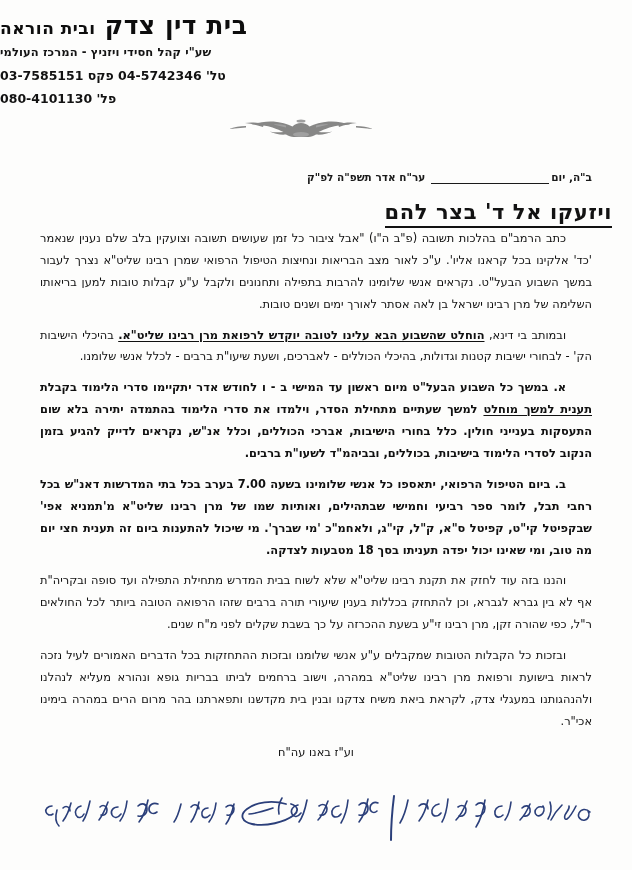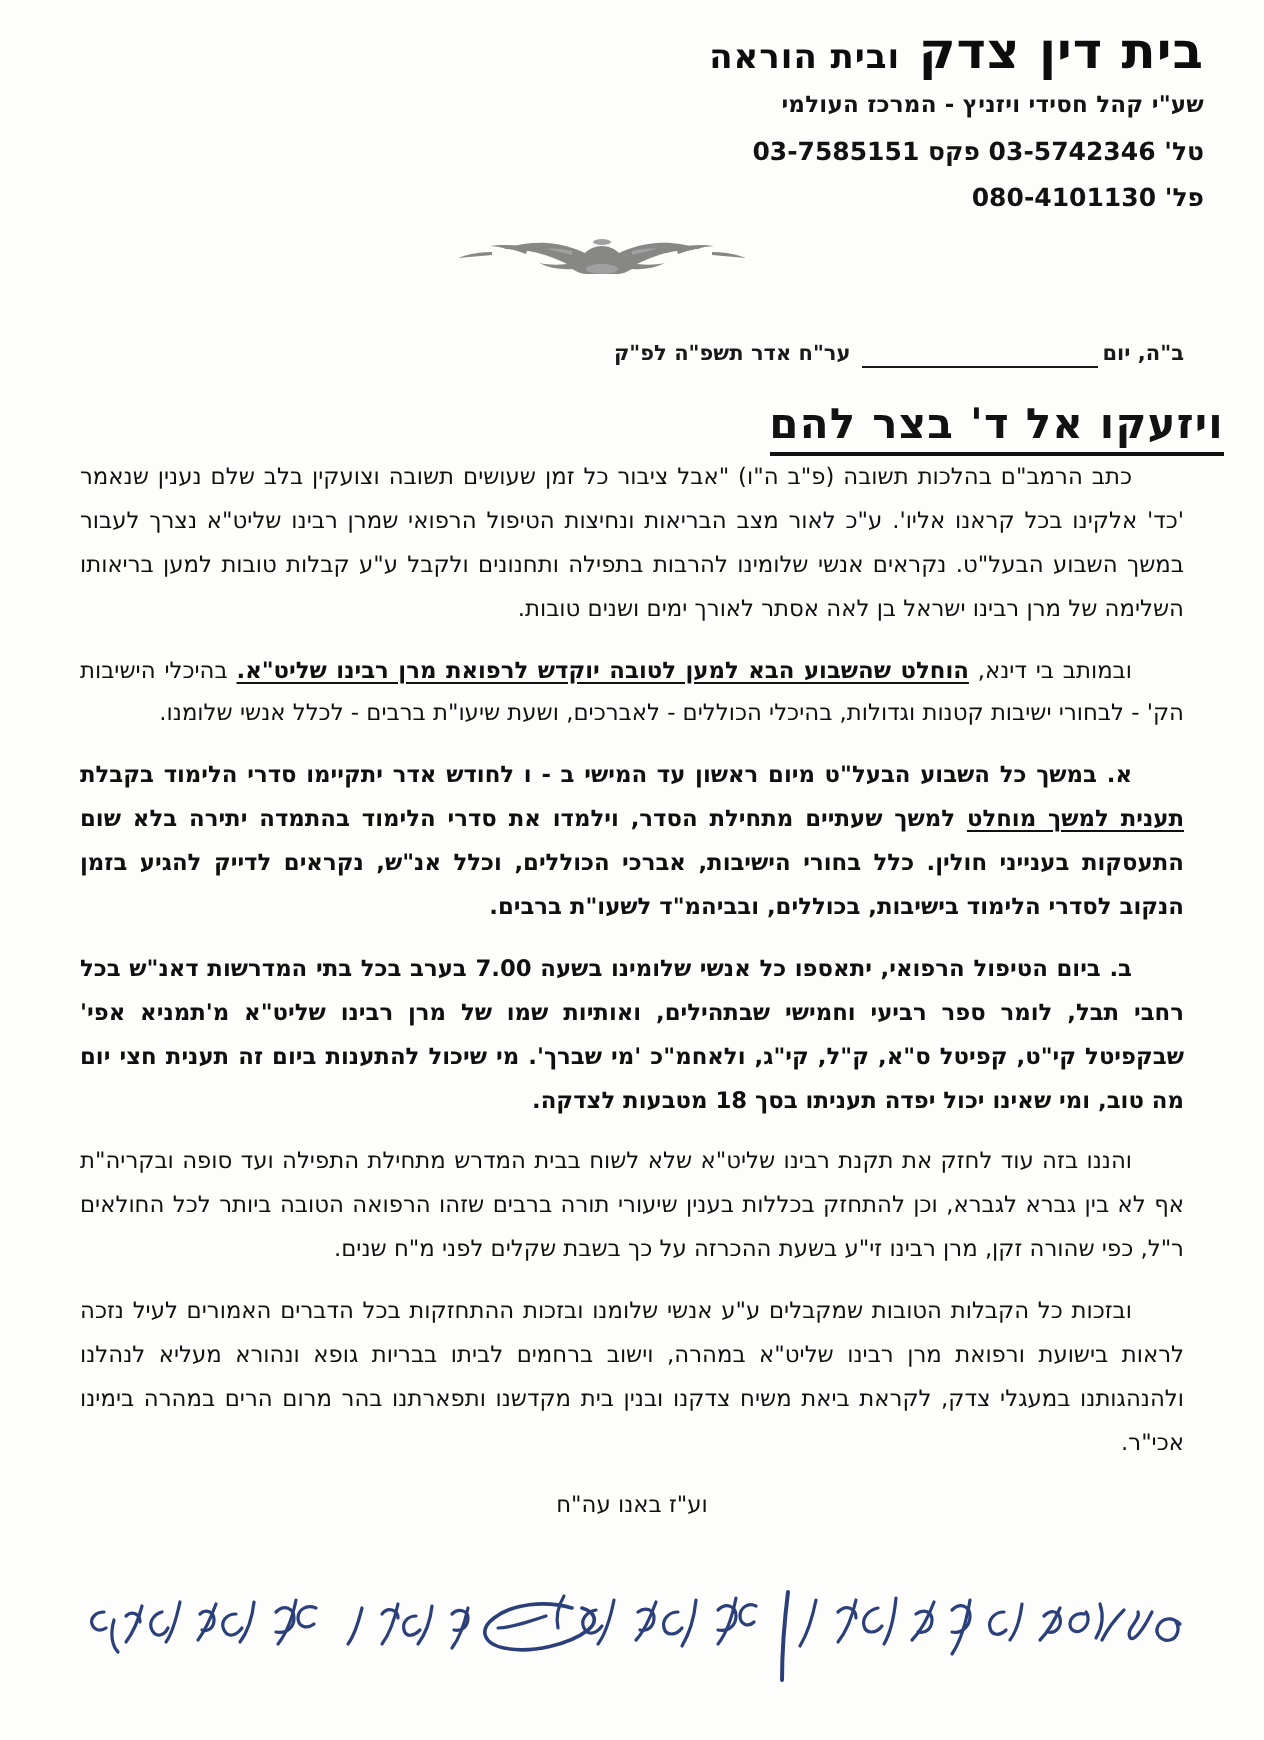--- a/index.html
+++ b/index.html
@@ -17,21 +17,21 @@
     color: #121212;
     direction: rtl;
   }
 
   
   .letterhead {
     position: absolute;
     top: 10px;
     left: 0;
     right: 0;
-    text-align: right;
+    text-align: left;
     padding-right: 30px;
   }
   .lh-title {
     font-size: 25px;
     font-weight: bold;
     letter-spacing: 0.5px;
     line-height: 1.25;
     color: #0d0d0d;
   }
   .lh-title .sub {
@@ -138,21 +138,21 @@
 <body>
 
 <div class="page">
 
   <div class="letterhead">
     <div class="lh-title">
       <span>בית דין צדק</span>
       <span class="sub">ובית הוראה</span>
     </div>
     <div class="lh-line">שע"י קהל חסידי ויזניץ - המרכז העולמי</div>
-    <div class="lh-phone">טל' 03-5742346 פקס 03-7585151</div>
+    <div class="lh-phone">טל' 04-5742346 פקס 03-7585151</div>
     <div class="lh-phone">פל' 080-4101130</div>
 
     <svg class="flourish" viewBox="0 0 340 52">
       <g fill="#5a5a5a">
         <path d="M170 20c-7 0-13 3-17 7-10-5-24-9-38-10-16-1-31 2-44 6 14 0 29 2 42 6 9 3 16 6 22 9-9 1-19 1-28-1 10 5 22 7 33 6 5 3 10 5 15 5h30c5 0 10-2 15-5 11 1 23-1 33-6-9 2-19 2-28 1 6-3 13-6 22-9 13-4 28-6 42-6-13-4-28-7-44-6-14 1-28 5-38 10-4-4-10-7-17-7z"></path>
         <path d="M170 31c-5 0-9 2-12 5 3 5 7 8 12 8s9-3 12-8c-3-3-7-5-12-5z"></path>
         <path d="M96 22c-12-3-26-4-38-2 12 1 25 4 36 8zM244 22c12-3 26-4 38-2-12 1-25 4-36 8z"></path>
         <path d="M60 26c-12 0-24 2-34 6 11-1 23-2 34-3zM280 26c12 0 24 2 34 6-11-1-23-2-34-3z"></path>
       </g>
       <g fill="#7d7d7d">
@@ -174,21 +174,21 @@
   </div>
 
   <div class="body">
 
     <p>
       <span>כתב הרמב"ם בהלכות תשובה (פ"ב ה"ו) "אבל ציבור כל זמן שעושים תשובה וצועקין בלב שלם נענין שנאמר 'כד' אלקינו בכל קראנו אליו'. ע"כ לאור מצב הבריאות ונחיצות הטיפול הרפואי שמרן רבינו שליט"א נצרך לעבור במשך השבוע הבעל"ט. נקראים אנשי שלומינו להרבות בתפילה ותחנונים ולקבל ע"ע קבלות טובות למען בריאותו השלימה של מרן רבינו ישראל בן לאה אסתר לאורך ימים ושנים טובות.</span>
     </p>
 
     <p>
       <span>ובמותב בי דינא,</span>
-      <b class="strong u">הוחלט שהשבוע הבא למען לטובה יוקדש לרפואת מרן רבינו שליט"א.</b>
+      <b class="strong u">הוחלט שהשבוע הבא עלינו לטובה יוקדש לרפואת מרן רבינו שליט"א.</b>
       <span>בהיכלי הישיבות הק' - לבחורי ישיבות קטנות וגדולות, בהיכלי הכוללים - לאברכים, ושעת שיעו"ת ברבים - לכלל אנשי שלומנו.</span>
     </p>
 
     <p class="p-bold">
       <span>א.</span>
       <span>במשך כל השבוע הבעל"ט מיום ראשון עד המישי ב - ו לחודש אדר יתקיימו סדרי הלימוד בקבלת</span>
       <span class="u">תענית למשך מוחלט</span>
       <span>למשך שעתיים מתחילת הסדר, וילמדו את סדרי הלימוד בהתמדה יתירה בלא שום התעסקות בענייני חולין. כלל בחורי הישיבות, אברכי הכוללים, וכלל אנ"ש, נקראים לדייק להגיע בזמן הנקוב לסדרי הלימוד בישיבות, בכוללים, ובביהמ"ד לשעו"ת ברבים.</span>
     </p>
 

